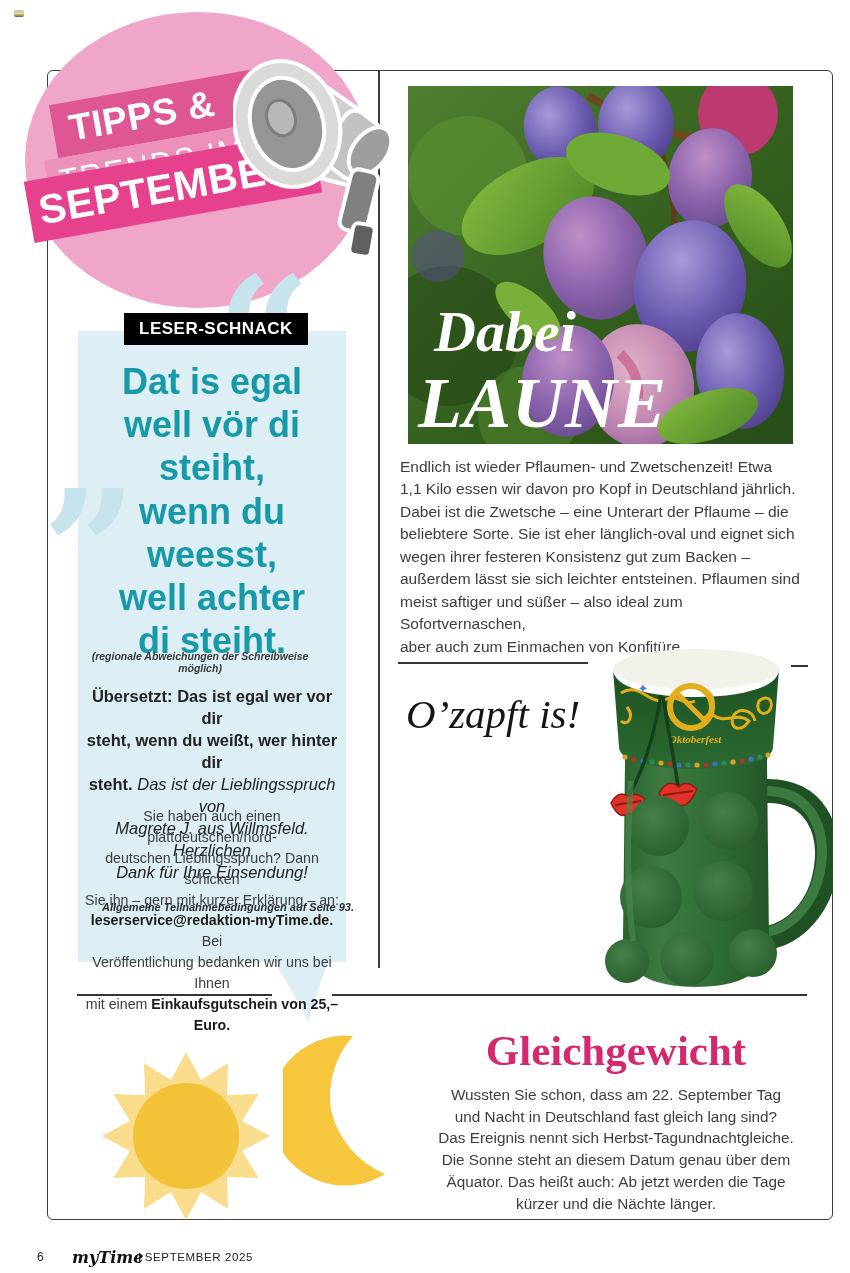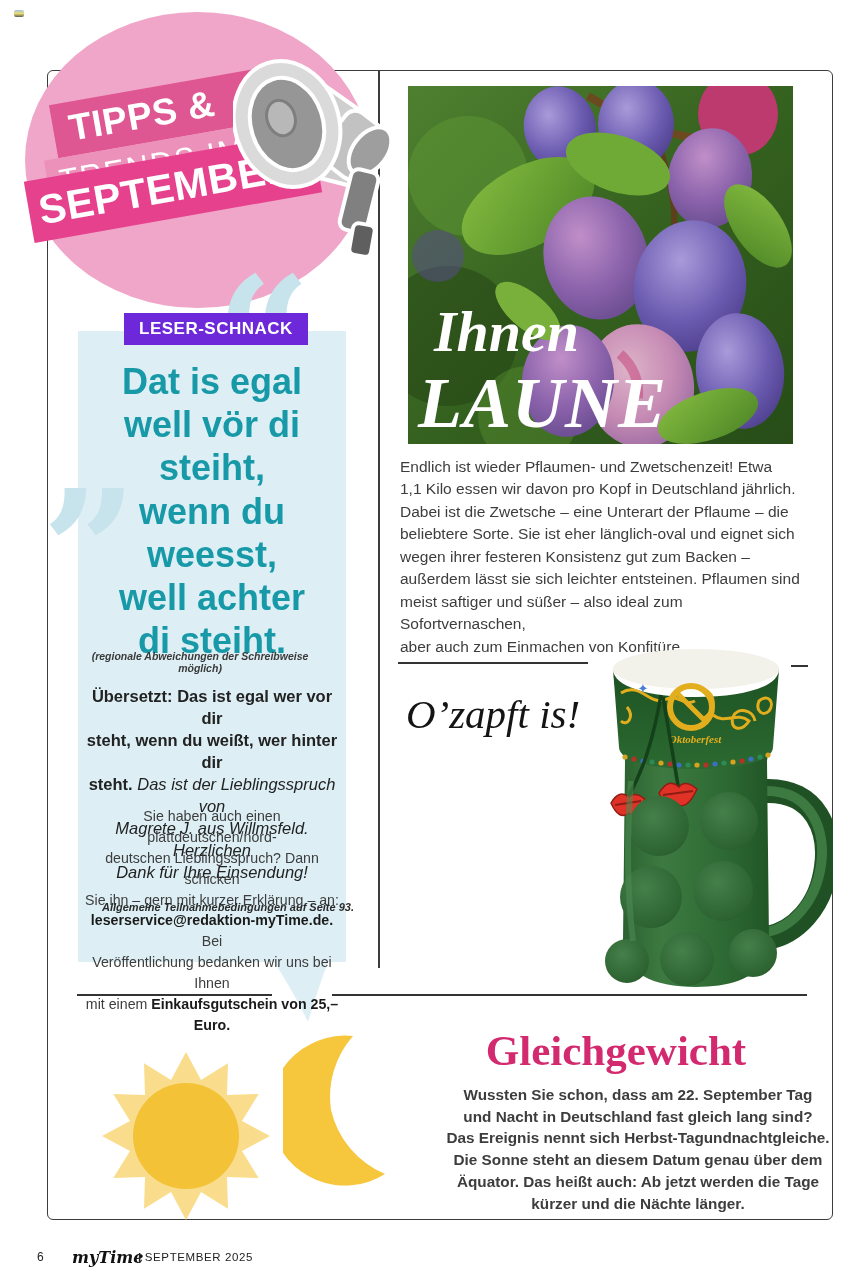--- a/index.html
+++ b/index.html
@@ -28,21 +28,21 @@
   .banner-sept{left:27px;top:156px;width:282px;height:62px;background:#e6418d;transform:rotate(-10deg);
                font-weight:bold;font-size:41px;padding-left:10px;letter-spacing:.5px;}
   .megaphone{position:absolute;left:233px;top:48px;z-index:3;}
   
   .blue-box{position:absolute;left:78px;top:331px;width:268px;height:631px;background:#ddeff5;z-index:1;}
   .bubble-tail{position:absolute;left:271px;top:960px;z-index:1;}
   .quote-deco{position:absolute;z-index:1;font-family:"DejaVu Serif",serif;font-weight:bold;
               font-size:165px;line-height:1;color:#c7e3ec;}
   .q-open{left:216px;top:255px;}
   .q-close{left:42px;top:468px;}
-  .ls-label{position:absolute;left:124px;top:313px;z-index:3;background:#6d28d9;color:#fff;
+  .ls-label{position:absolute;left:124px;top:313px;z-index:3;background:#000000;color:#fff;
             font-size:17px;font-weight:bold;letter-spacing:.5px;padding:6px 15px;}
   .ls-quote{position:absolute;left:78px;top:360px;width:268px;z-index:2;text-align:center;
             color:#1799a8;font-weight:bold;font-size:36px;line-height:1.2;white-space:pre-line;}
   .ls-note{position:absolute;left:78px;top:650px;width:244px;z-index:2;text-align:center;
            font-size:10.5px;font-weight:bold;font-style:italic;color:#3a3a3a;}
   .ls-trans{position:absolute;left:83px;top:686px;width:258px;z-index:2;text-align:center;
             font-size:16.5px;line-height:1.33;white-space:pre-line;color:#222;}
   .ls-trans .b{font-weight:bold;}
   .ls-trans .i{font-style:italic;}
   .ls-cta{position:absolute;left:83px;top:806px;width:258px;z-index:2;text-align:center;
@@ -59,22 +59,22 @@
   .lila-body{position:absolute;left:400px;top:456px;width:402px;z-index:1;text-align:left;
              font-size:15.5px;line-height:1.45;white-space:pre-line;}
   .oz-title{position:absolute;left:396px;top:690px;width:194px;z-index:1;text-align:center;
             font-family:"Liberation Serif",serif;font-style:italic;font-size:41px;color:#141414;}
   .oz-body{position:absolute;left:390px;top:746px;width:206px;z-index:1;text-align:center;
            font-size:15.3px;line-height:1.42;white-space:pre-line;}
   .mug{position:absolute;left:583px;top:641px;z-index:2;}
   
   .gg-title{position:absolute;left:420px;top:1026px;width:392px;z-index:1;text-align:center;
             font-family:"Liberation Serif",serif;font-weight:bold;font-size:43px;color:#d3296f;}
-  .gg-body{position:absolute;left:435px;top:1084px;width:406px;z-index:1;text-align:center;
-           font-size:15.3px;line-height:1.42;white-space:pre-line;font-weight:bold;}
+  .gg-body{position:absolute;left:413px;top:1084px;width:406px;z-index:1;text-align:center;
+           font-size:15.3px;line-height:1.42;white-space:pre-line;}
   .sun{position:absolute;left:100px;top:1052px;z-index:2;}
   .moon{position:absolute;left:283px;top:1034px;z-index:2;}
   
   .footer{position:absolute;left:0;top:1248px;width:850px;height:20px;z-index:1;}
   .page-num{position:absolute;left:37px;top:2px;font-size:12px;color:#222;}
   .brand{position:absolute;left:72px;top:0;font-family:"DejaVu Serif",serif;font-style:italic;
          font-weight:bold;font-size:16px;color:#111;}
   .issue{position:absolute;left:138px;top:3px;font-size:11.5px;letter-spacing:.6px;color:#222;}
   .issue-sep{font-weight:bold;padding-right:3px;}
 </style>
@@ -189,21 +189,21 @@
       <ellipse cx="188" cy="172" rx="52" ry="62" fill="url(#plumB)" transform="rotate(-14 188 172)"></ellipse>
       <ellipse cx="282" cy="200" rx="56" ry="66" fill="url(#plumA)" transform="rotate(10 282 200)"></ellipse>
       <ellipse cx="232" cy="300" rx="54" ry="62" fill="url(#plumC)" transform="rotate(-8 232 300)"></ellipse>
       <ellipse cx="160" cy="295" rx="46" ry="56" fill="url(#plumB)" transform="rotate(6 160 295)"></ellipse>
       <ellipse cx="332" cy="285" rx="44" ry="58" fill="url(#plumA)" transform="rotate(-6 332 285)"></ellipse>
       <path d="M212,268 Q232,286 230,312" stroke="#c4457c" stroke-width="10" fill="none" opacity="0.55"></path>
       <ellipse cx="300" cy="330" rx="52" ry="24" fill="url(#leafG)" transform="rotate(-18 300 330)"></ellipse>
       <ellipse cx="130," :="" rx="0" ry="0" fill="none"></ellipse>
       <ellipse cx="120" cy="225" rx="40" ry="18" fill="#79b03c" transform="rotate(40 120 225)"></ellipse>
     </svg>
-    <div class="photo-title1">Ihnen</div>
+    <div class="photo-title1">Dabei</div>
     <div class="photo-title2">LAUNE</div>
   </div>
   <div class="lila-body">Endlich ist wieder Pflaumen- und Zwetschenzeit! Etwa
 1,1 Kilo essen wir davon pro Kopf in Deutschland jährlich.
 Dabei ist die Zwetsche – eine Unterart der Pflaume – die
 beliebtere Sorte. Sie ist eher länglich-oval und eignet sich
 wegen ihrer festeren Konsistenz gut zum Backen –
 außerdem lässt sie sich leichter entsteinen. Pflaumen sind
 meist saftiger und süßer – also ideal zum Sofortvernaschen,
 aber auch zum Einmachen von Konfitüre.</div>

